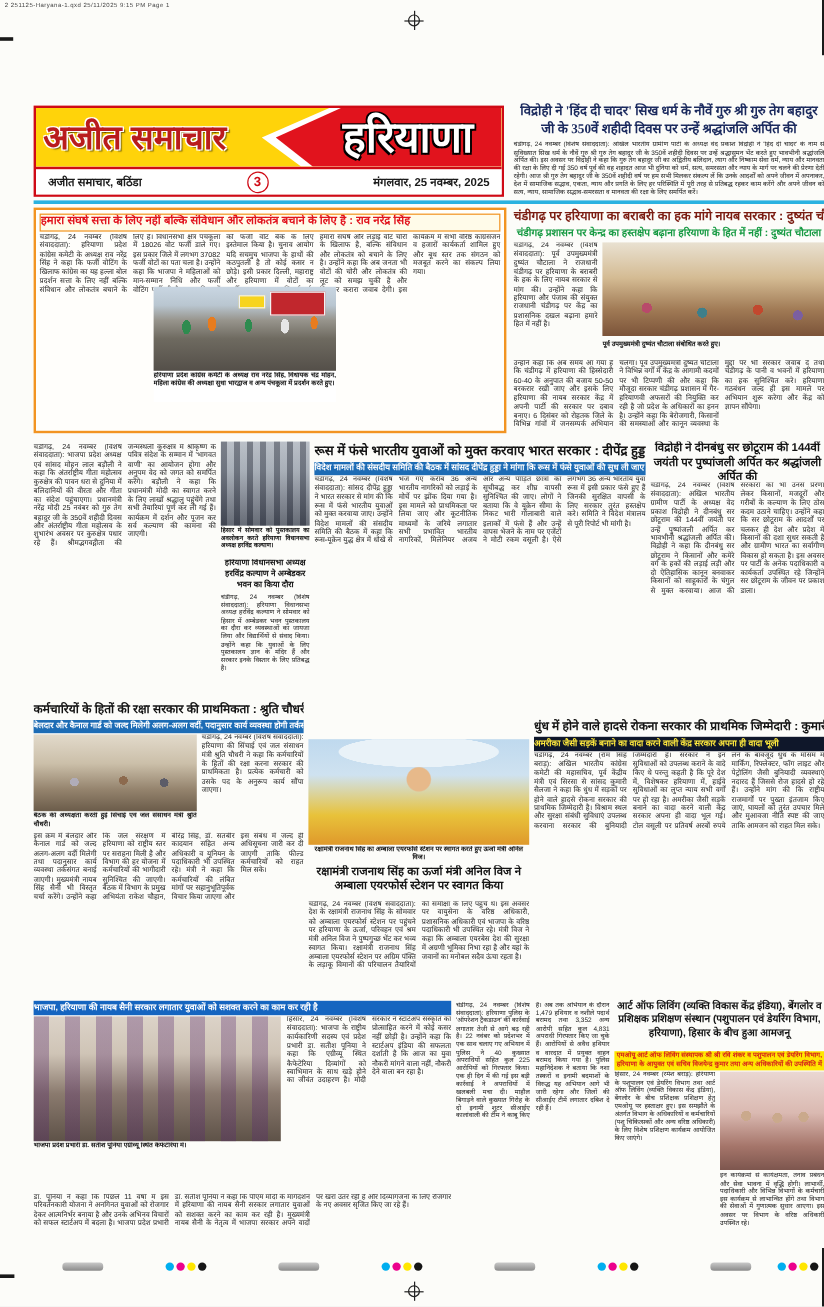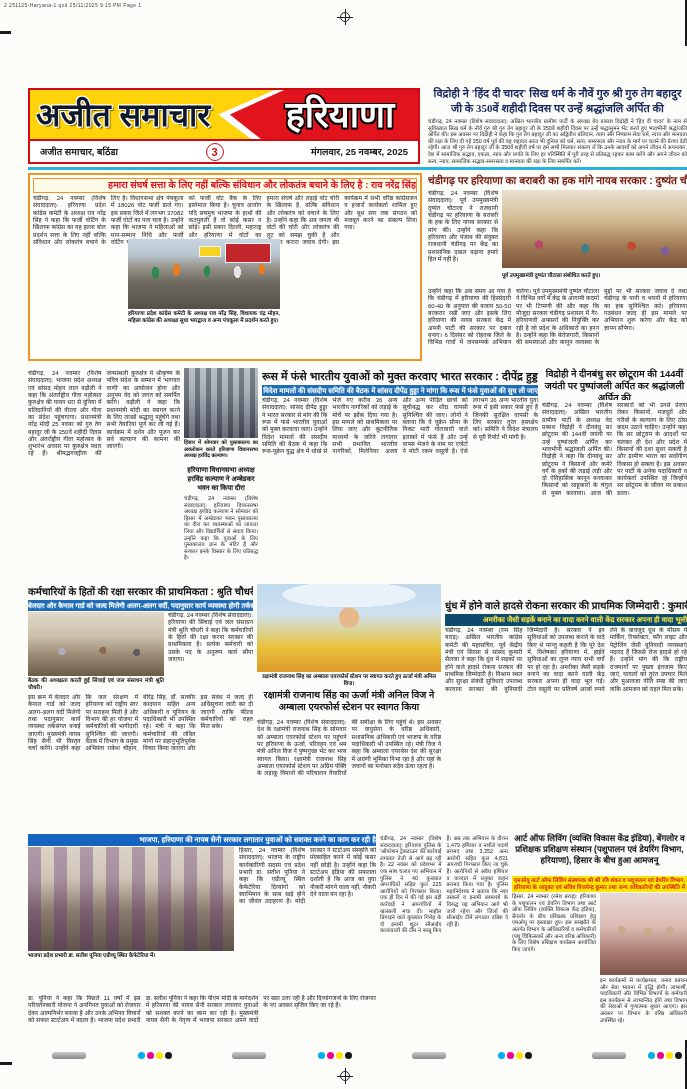--- a/index.html
+++ b/index.html
@@ -5,21 +5,21 @@
   * { margin:0; padding:0; box-sizing:border-box; }
   html,body { background:#e9e9e9; }
   body { font-family:"Liberation Sans", sans-serif; }
   .page { position:relative; width:687px; height:1089px; margin:0 auto; background:#fcfcf9; overflow:hidden; }
   .abs { position:absolute; }
   .hl { font-weight:bold; color:#141414; text-align:center; overflow:hidden; line-height:1.25; }
   .nw { white-space:nowrap; }
   .body-txt { font-size:6px; line-height:1.22; text-align:justify; color:#1d1d1d; overflow:hidden; }
   .tiny { font-size:5.4px; }
   .cap { font-size:5.5px; font-weight:bold; line-height:1.25; color:#101010; text-align:justify; overflow:hidden; }
-  .band { font-weight:bold; text-align:right; overflow:hidden; white-space:nowrap; }
+  .band { font-weight:bold; text-align:left; overflow:hidden; white-space:nowrap; }
   .cols2 { column-count:2; column-gap:5px; }
   .cols3 { column-count:3; column-gap:5px; }
   .cols4 { column-count:4; column-gap:5px; }
   .cols5 { column-count:5; column-gap:5px; }
 
   
   .ph { position:relative; overflow:hidden; background:#c9cfd4; }
   .ph-crowd { background:
       radial-gradient(6px 10px at 18% 48%, #2e8b4f 60%, transparent 61%),
       radial-gradient(6px 10px at 32% 44%, #e87c1e 60%, transparent 61%),
@@ -53,21 +53,21 @@
   .ph-mou { background:
       radial-gradient(7px 7px at 25% 45%, #caa98c 60%, transparent 61%),
       radial-gradient(7px 7px at 55% 47%, #caa98c 60%, transparent 61%),
       radial-gradient(7px 7px at 80% 46%, #caa98c 60%, transparent 61%),
       linear-gradient(180deg,#ead7d2 0%,#dab9b1 42%,#a5756a 76%,#7d564e 100%); }
 
   
   .mh-top { position:absolute; left:0; right:0; top:0; bottom:23px; background:#ffd30a; overflow:hidden; }
   .mh-white { position:absolute; inset:0; background:#ffffff; clip-path:polygon(63% 0,100% 0,100% 100%,57% 100%,48.5% 50%); }
   .mh-red { position:absolute; inset:0; background:#e1131d; clip-path:polygon(65.5% 0,100% 0,100% 100%,59.5% 100%,51.5% 50%); }
-  .mh-title { position:absolute; left:6px; top:0; width:256px; font-size:32px; font-weight:bold; color:#0f172a; line-height:50px; white-space:nowrap; overflow:hidden;
+  .mh-title { position:absolute; left:6px; top:0; width:256px; font-size:28px; font-weight:bold; color:#b91c1c; line-height:50px; white-space:nowrap; overflow:hidden;
       text-shadow:-1px -1px 0 #fff,1px -1px 0 #fff,-1px 1px 0 #fff,1px 1px 0 #fff,2px 2px 1px rgba(0,0,0,.5); }
   .mh-ed { position:absolute; right:2px; top:0; width:152px; text-align:center; font-size:36px; font-weight:bold; color:#ffffff; line-height:50px; white-space:nowrap; overflow:hidden;
       text-shadow:-1.5px -1.5px 0 #000,1.5px -1.5px 0 #000,-1.5px 1.5px 0 #000,1.5px 1.5px 0 #000; }
   .mh-strip { position:absolute; left:0; right:0; bottom:0; height:23px; background:#fff; border-top:2px solid #cf0a15; display:flex; align-items:center; justify-content:space-between; padding:0 10px; }
   .mh-strip .t { font-size:9.5px; font-weight:bold; color:#1a1a1a; white-space:nowrap; }
   .mh-page { width:18px; height:18px; border:1.5px solid #cf0a15; border-radius:50%; display:flex; align-items:center; justify-content:center; font-size:11px; font-weight:bold; color:#cf0a15; background:#fff; flex:0 0 auto; }
 
   
   .crosshair { width:16px; height:16px; }
   .crosshair .c { position:absolute; left:3px; top:3px; width:10px; height:10px; border:1px solid #222; border-radius:50%; }
@@ -123,20 +123,21 @@
             <div class="bn1"></div>
             <div class="bn2"></div>
           </div>
         <div class="cap" style="height:24px;margin-top:1px;">हरियाणा प्रदेश कांग्रेस कमेटी के अध्यक्ष राव नरेंद्र सिंह, विधायक चंद्र मोहन, महिला कांग्रेस की अध्यक्षा सुधा भारद्वाज व अन्य पंचकूला में प्रदर्शन करते हुए।</div>
       </div>
     </div>
   </div>
 
   <div class="abs" style="left:428px;top:173px;width:259px;height:188px;">
     <div class="hl nw" style="font-size:10.5px;color:#7b1d12;height:15px;line-height:15px;">चंडीगढ़ पर हरियाणा का बराबरी का हक मांगे नायब सरकार : दुष्यंत चौटाला</div>
+    <div class="hl nw" style="font-size:8.5px;color:#169a42;height:12px;line-height:12px;">चंडीगढ़ प्रशासन पर केन्द्र का हस्तक्षेप बढ़ाना हरियाणा के हित में नहीं : दुष्यंत चौटाला</div>
     <div style="display:flex;gap:4px;height:96px;margin-top:2px;">
       <div class="body-txt" style="width:70px;height:96px;flex:0 0 auto;">चंडीगढ़, 24 नवम्बर (विशेष संवाददाता): पूर्व उपमुख्यमंत्री दुष्यंत चौटाला ने राजधानी चंडीगढ़ पर हरियाणा के बराबरी के हक के लिए नायब सरकार से मांग की। उन्होंने कहा कि हरियाणा और पंजाब की संयुक्त राजधानी चंडीगढ़ पर केंद्र का प्रशासनिक दखल बढ़ाना हमारे हित में नहीं है।</div>
       <div style="flex:1;">
         <div class="ph ph-meeting" style="width:100%;height:78px;"></div>
         <div class="cap nw" style="height:14px;line-height:14px;text-align:left;">पूर्व उपमुख्यमंत्री दुष्यंत चौटाला संबोधित करते हुए।</div>
       </div>
     </div>
     <div class="body-txt cols3" style="height:60px;margin-top:2px;">उन्होंने कहा कि अब समय आ गया है कि चंडीगढ़ में हरियाणा की हिस्सेदारी 60-40 के अनुपात की बजाय 50-50 बरकरार रखी जाए और इसके लिए हरियाणा की नायब सरकार केंद्र में अपनी पार्टी की सरकार पर दबाव बनाए। 6 दिसंबर को रोहतक जिले के विभिन्न गांवों में जनसम्पर्क अभियान चलेगा। पूर्व उपमुख्यमंत्री दुष्यंत चौटाला ने विभिन्न वर्गों में केंद्र के आगामी कदमों पर भी टिप्पणी की और कहा कि मौजूदा सरकार चंडीगढ़ प्रशासन में गैर-हरियाणवी अफसरों की नियुक्ति कर रही है जो प्रदेश के अधिकारों का हनन है। उन्होंने कहा कि बेरोजगारी, किसानों की समस्याओं और कानून व्यवस्था के मुद्दों पर भी सरकार जवाब दे तथा चंडीगढ़ के पानी व भवनों में हरियाणा का हक सुनिश्चित करे। हरियाणा गठबंधन जल्द ही इस मामले पर अभियान शुरू करेगा और केंद्र को ज्ञापन सौंपेगा।</div>
   </div>
 
@@ -174,30 +175,30 @@
     <div style="display:flex;gap:4px;height:80px;">
       <div style="width:136px;flex:0 0 auto;">
         <div class="ph ph-shruti" style="width:136px;height:64px;"></div>
         <div class="cap" style="height:14px;margin-top:1px;">बैठक की अध्यक्षता करती हुई सिंचाई एवं जल संसाधन मंत्री श्रुति चौधरी।</div>
       </div>
       <div class="body-txt" style="flex:1;height:80px;">चंडीगढ़, 24 नवम्बर (विशेष संवाददाता): हरियाणा की सिंचाई एवं जल संसाधन मंत्री श्रुति चौधरी ने कहा कि कर्मचारियों के हितों की रक्षा करना सरकार की प्राथमिकता है। प्रत्येक कर्मचारी को उसके पद के अनुरूप कार्य सौंपा जाएगा।</div>
     </div>
     <div class="body-txt cols4" style="height:134px;margin-top:2px;">इस क्रम में बेलदार और कैनाल गार्ड को जल्द अलग-अलग वर्दी मिलेगी तथा पदानुसार कार्य व्यवस्था तर्कसंगत बनाई जाएगी। मुख्यमंत्री नायब सिंह सैनी भी विस्तृत चर्चा करेंगे। उन्होंने कहा कि जल संरक्षण में हरियाणा को राष्ट्रीय स्तर पर सराहना मिली है और विभाग की हर योजना में कर्मचारियों की भागीदारी सुनिश्चित की जाएगी। बैठक में विभाग के प्रमुख अभियंता राकेश चौहान, बीरेंद्र सिंह, डॉ. सतबीर कादयान सहित अन्य अधिकारी व यूनियन के पदाधिकारी भी उपस्थित रहे। मंत्री ने कहा कि कर्मचारियों की लंबित मांगों पर सहानुभूतिपूर्वक विचार किया जाएगा और इस संबंध में जल्द ही अधिसूचना जारी कर दी जाएगी ताकि फील्ड कर्मचारियों को राहत मिल सके।</div>
   </div>
 
-  <div class="abs" style="left:257px;top:584px;width:184px;height:244px;">
+  <div class="abs" style="left:257px;top:616px;width:184px;height:244px;">
     <div class="ph ph-rajnath" style="width:184px;height:88px;"></div>
     <div class="cap" style="height:15px;margin-top:1px;text-align:center;">रक्षामंत्री राजनाथ सिंह का अम्बाला एयरफोर्स स्टेशन पर स्वागत करते हुए ऊर्जा मंत्री अनिल विज।</div>
     <div class="hl" style="font-size:9.5px;height:28px;margin-top:1px;">रक्षामंत्री राजनाथ सिंह का ऊर्जा मंत्री अनिल विज ने अम्बाला एयरफोर्स स्टेशन पर स्वागत किया</div>
     <div class="body-txt cols2" style="height:108px;margin-top:2px;">चंडीगढ़, 24 नवम्बर (विशेष संवाददाता): देश के रक्षामंत्री राजनाथ सिंह के सोमवार को अम्बाला एयरफोर्स स्टेशन पर पहुंचने पर हरियाणा के ऊर्जा, परिवहन एवं श्रम मंत्री अनिल विज ने पुष्पगुच्छ भेंट कर भव्य स्वागत किया। रक्षामंत्री राजनाथ सिंह अम्बाला एयरफोर्स स्टेशन पर अग्रिम पंक्ति के लड़ाकू विमानों की परिचालन तैयारियों की समीक्षा के लिए पहुंचे थे। इस अवसर पर वायुसेना के वरिष्ठ अधिकारी, प्रशासनिक अधिकारी एवं भाजपा के वरिष्ठ पदाधिकारी भी उपस्थित रहे। मंत्री विज ने कहा कि अम्बाला एयरबेस देश की सुरक्षा में अग्रणी भूमिका निभा रहा है और यहां के जवानों का मनोबल सदैव ऊंचा रहता है।</div>
   </div>
 
   <div class="abs" style="left:445px;top:584px;width:242px;height:244px;">
     <div class="hl nw" style="font-size:10px;height:15px;line-height:15px;margin-top:14px;">धुंध में होने वाले हादसे रोकना सरकार की प्राथमिक जिम्मेदारी : कुमारी सैलजा</div>
-    <div class="band" style="background:#0c4a6e;color:#ffe93d;font-size:7.2px;height:12px;line-height:12px;margin:1px 0;">अमरीका जैसी सड़कें बनाने का वादा करने वाली केंद्र सरकार अपना ही वादा भूली</div>
+    <div class="band" style="background:#0f172a;color:#ffe93d;font-size:7.2px;height:12px;line-height:12px;margin:1px 0;">अमरीका जैसी सड़कें बनाने का वादा करने वाली केंद्र सरकार अपना ही वादा भूली</div>
     <div style="position:relative;height:198px;overflow:hidden;">
       <div class="body-txt cols3" style="height:198px;">चंडीगढ़, 24 नवम्बर (राम सिंह बराड़): अखिल भारतीय कांग्रेस कमेटी की महासचिव, पूर्व केंद्रीय मंत्री एवं सिरसा से सांसद कुमारी सैलजा ने कहा कि धुंध में सड़कों पर होने वाले हादसे रोकना सरकार की प्राथमिक जिम्मेदारी है। विश्राम स्थल और सुरक्षा संबंधी सुविधाएं उपलब्ध करवाना सरकार की बुनियादी जिम्मेदारी है। सरकार ने इन सुविधाओं को उपलब्ध कराने के वादे किए थे परन्तु कहती है कि पूरे देश में, विशेषकर हरियाणा में, हाईवे सुविधाओं का लुप्त न्याय सभी वर्गों पर हो रहा है। अमरीका जैसी सड़कें बनाने का वादा करने वाली केंद्र सरकार अपना ही वादा भूल गई। टोल वसूली पर प्रतिवर्ष अरबों रुपये लेने के बावजूद धुंध के मौसम में मार्किंग, रिफ्लेक्टर, फॉग लाइट और पेट्रोलिंग जैसी बुनियादी व्यवस्थाएं नदारद हैं जिससे रोज हादसे हो रहे हैं। उन्होंने मांग की कि राष्ट्रीय राजमार्गों पर पुख्ता इंतजाम किए जाएं, घायलों को तुरंत उपचार मिले और मुआवजा नीति स्पष्ट की जाए ताकि आमजन को राहत मिल सके।</div>
 
     </div>
   </div>
 
   <div class="abs" style="left:28px;top:833px;width:348px;height:212px;">
     <div class="band" style="background:#1565c0;color:#fff;font-size:7.2px;height:12px;line-height:12px;margin:1px 0;">भाजपा, हरियाणा की नायब सैनी सरकार लगातार युवाओं को सशक्त करने का काम कर रही है</div>
     <div style="display:flex;gap:5px;height:146px;">
       <div style="width:206px;flex:0 0 auto;">

